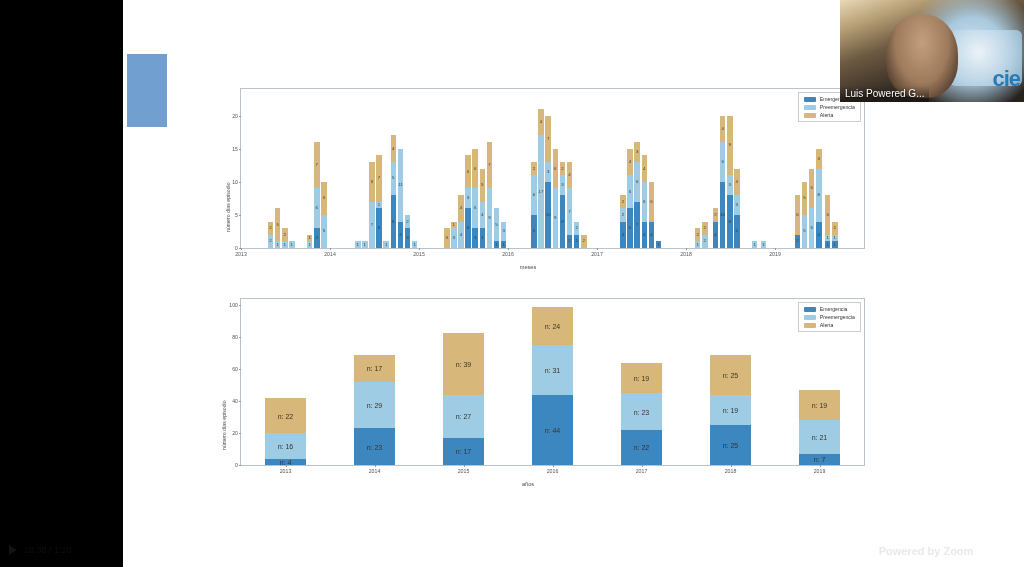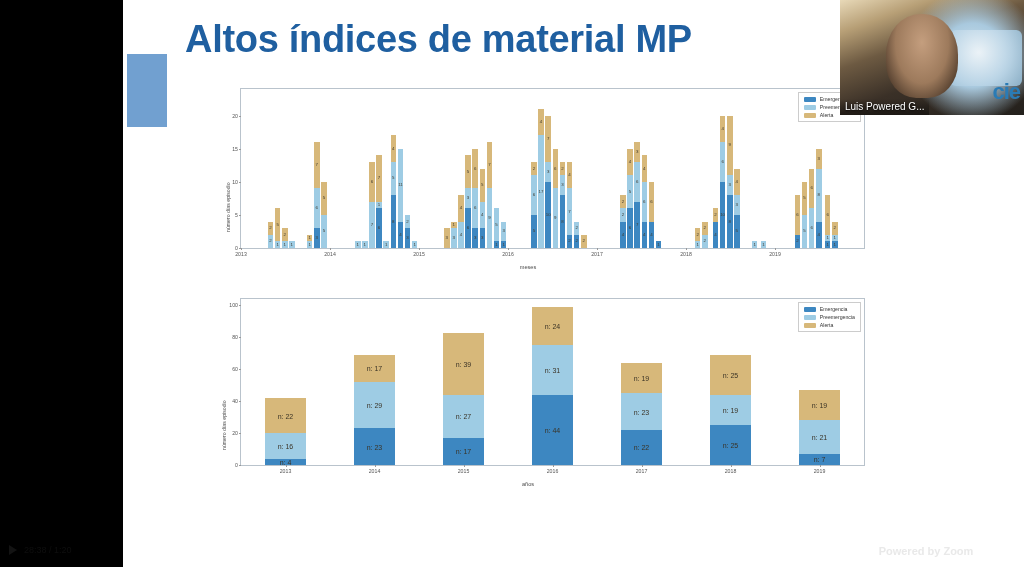--- a/index.html
+++ b/index.html
@@ -122,21 +122,21 @@
     gap:2px;
   }
   .legend-row { display:flex; align-items:center; gap:4px; }
   .legend-swatch { width:12px; height:5px; border-radius:1px; }
   .legend-text { font-size:5.2px; color:#333; white-space:nowrap; }
 
   
   #participant-tile {
     position:absolute;
     right:0; top:0;
-    width:184px; height:115px;
+    width:184px; height:102px;
     overflow:hidden;
     background:#5eead4;
   }
   #participant-video {
     position:absolute; inset:0;
     background:
       radial-gradient(circle at 72% 48%, #cfe3ef 0%, #a9c9de 22%, rgba(169,201,222,0) 46%),
       linear-gradient(160deg,#e8d9b8 0%, #b79f76 18%, #6d5a42 38%, #3a3027 62%, #23201c 100%);
   }
   #participant-head {
@@ -220,21 +220,20 @@
 </style>
 </head>
 <body>
 
 <div id="video-stage">
 
   <div id="slide">
 
     <div id="slide-accent-square"></div>
 
-    <div id="slide-title">Altos índices de material MP</div>
 
     <div class="chart-figure" id="chart-top" style="left:60px; top:82px; width:690px; height:195px;">
 
       <div class="ylabel" style="left:42px; top:150px;">número días episodio</div>
 
       <div class="plot-frame" id="plot-top" style="left:57px; top:6px; right:8px; height:161px;">
           <div class="bar-col" style="left: 26.7px; width: 5.6px; height: 26.5px;">
             <div class="seg" style="background: rgb(158, 204, 228); height: 50%; bottom: 0%;">
               <span class="seg-label">2</span>
             </div>

